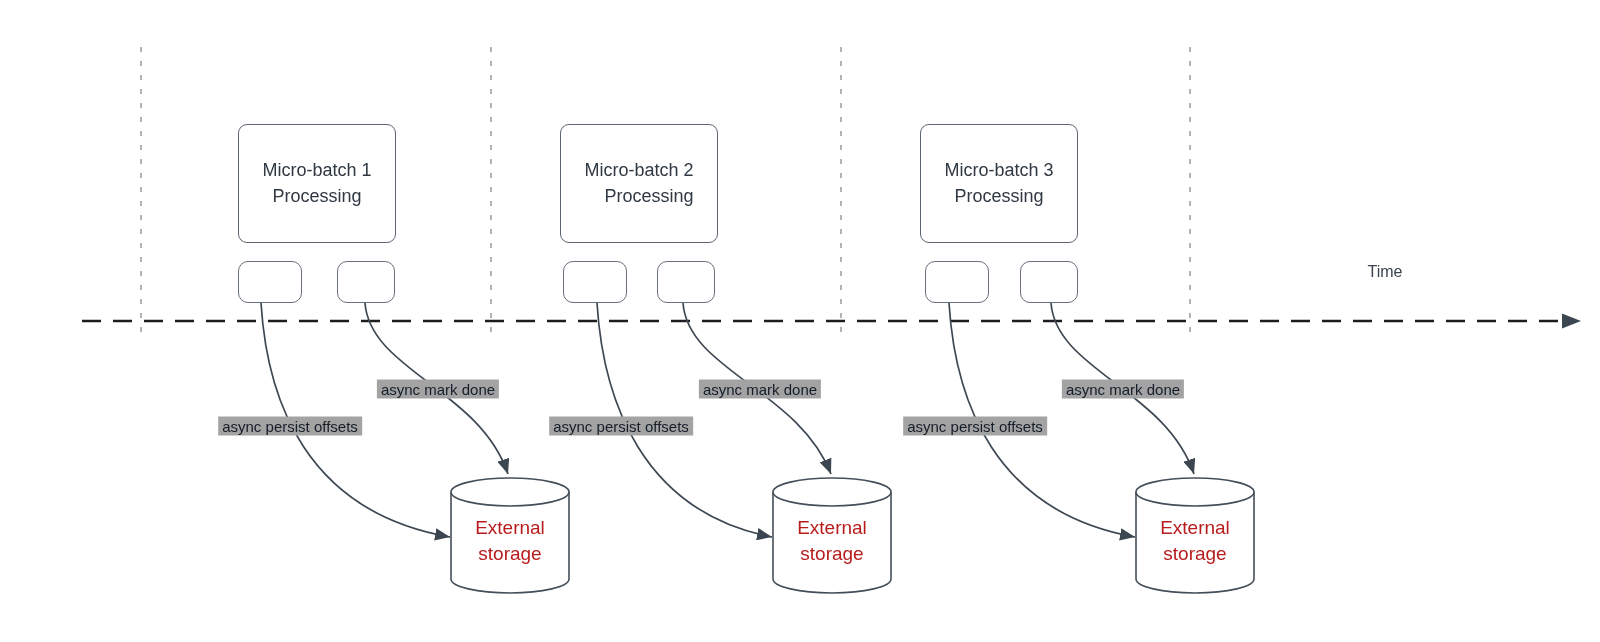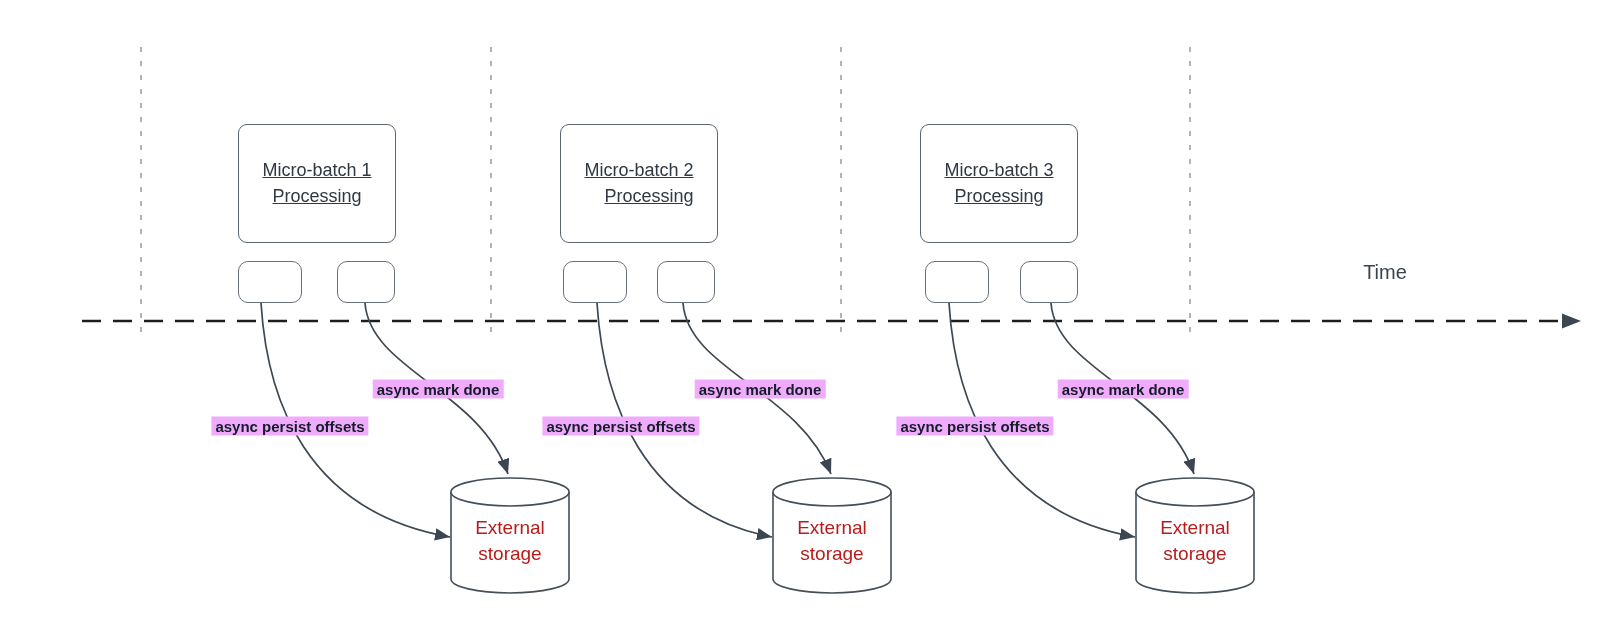--- a/index.html
+++ b/index.html
@@ -31,56 +31,55 @@
     background: #ffffff;
     display: flex;
     align-items: center;
     justify-content: center;
     text-align: center;
     font-size: 18px;
     line-height: 1.4;
     color: #2f3843;
     white-space: pre-line;
     box-sizing: border-box;
-    text-decoration: underline;
   }
   .chip {
     position: absolute;
     top: 261px;
     height: 42px;
     border: 1.6px solid #68707a;
     border-radius: 10px;
     background: #ffffff;
     box-sizing: border-box;
   }
   .alabel {
     position: absolute;
     transform: translate(-50%, -50%);
     font-size: 15px;
-    font-weight: bold;
+    font-weight: normal;
     color: #141d29;
-    background: #f0abfc;
+    background: #a3a3a3;
     padding: 1px 4px;
     white-space: nowrap;
   }
   .cyltext {
     position: absolute;
     top: 515px;
     width: 130px;
     transform: translateX(-50%);
     text-align: center;
     font-size: 19px;
     line-height: 1.35;
     color: #b91c1c;
     white-space: pre-line;
   }
   .timelabel {
     position: absolute;
     transform: translate(-50%, -50%);
-    font-size: 20px;
+    font-size: 16px;
     color: #3a444f;
   }
 </style>
 </head>
 <body>
 
 <div class="canvas">
 
   <svg width="1600" height="642" viewBox="0 0 1600 642">
     <defs>

